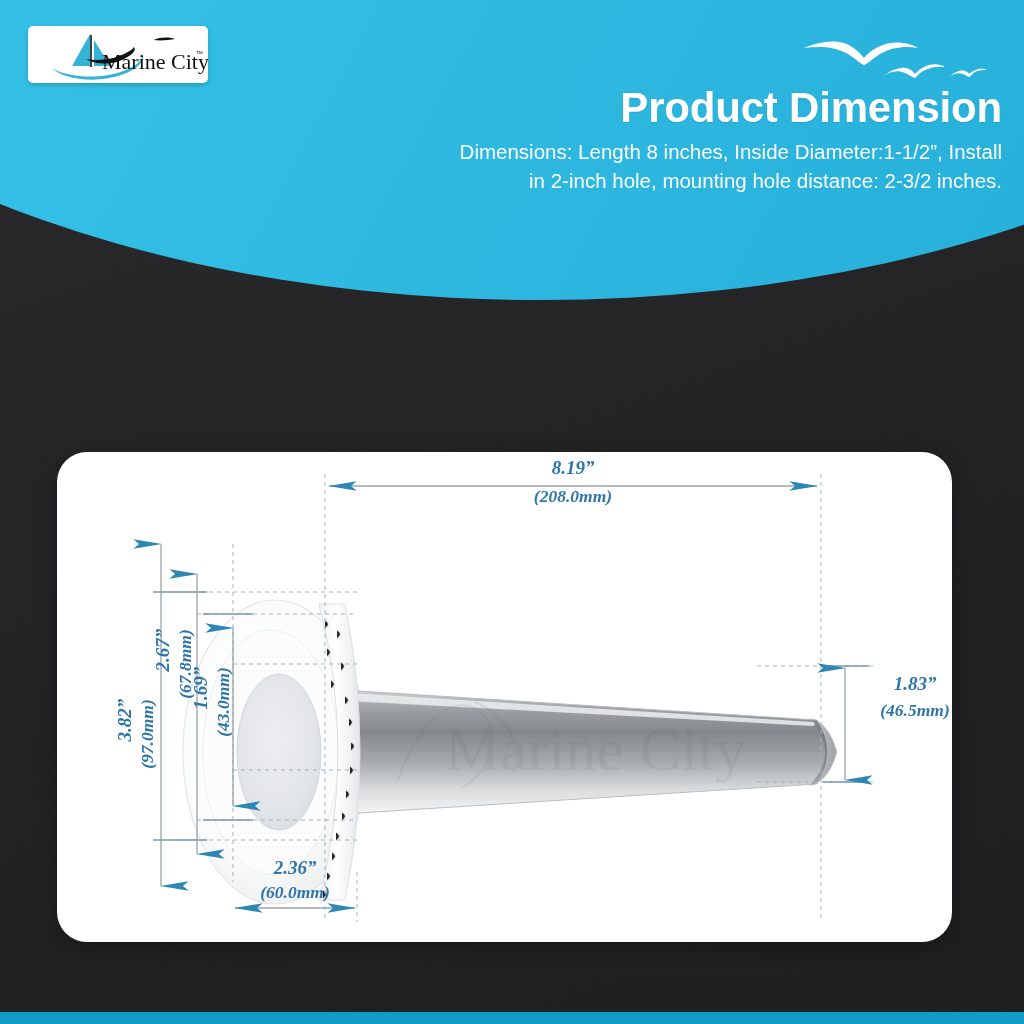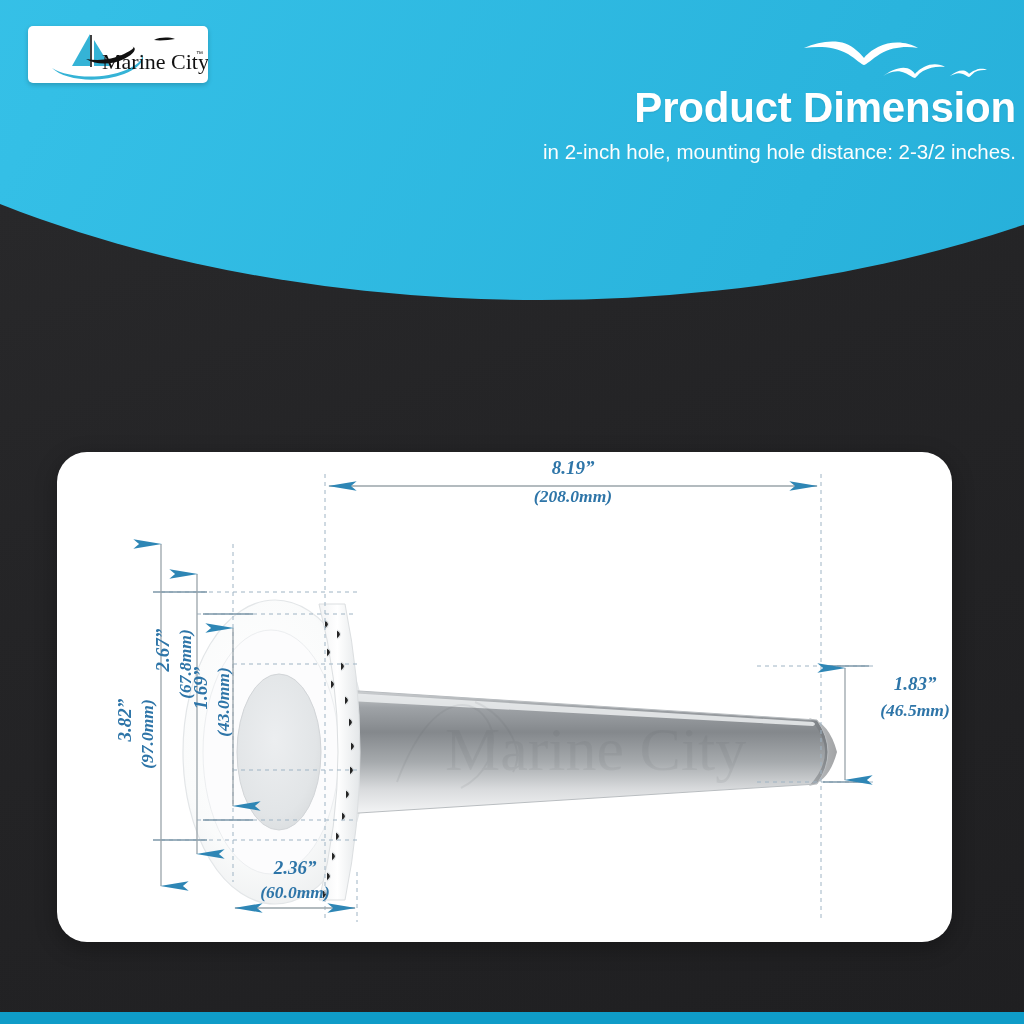--- a/index.html
+++ b/index.html
@@ -45,21 +45,21 @@
     overflow:hidden;
   }
   .logo-badge svg{display:block;width:100%;height:100%;}
 
   
   .gulls{position:absolute;left:800px;top:32px;width:190px;height:52px;}
   .gulls svg{display:block;width:100%;height:100%;}
 
   
   .header-text{
-    position:absolute;left:226px;top:86px;width:790px;
+    position:absolute;left:212px;top:86px;width:790px;
     text-align:right;color:#ffffff;
   }
   .title{
     font-size:42px;font-weight:700;letter-spacing:-.2px;line-height:1.06;
     margin:0 0 6px 0;
     text-shadow:0 1px 2px rgba(0,0,0,.10);
   }
   .subtitle{
     font-size:20.5px;font-weight:400;line-height:1.42;margin:0;
     color:#fdfdfd;
@@ -125,20 +125,21 @@
                C113 46, 110 43, 105 41 C96 37, 88 41, 82 45 Z" fill="#ffffff"></path>
       <path d="M150 44 C156 39, 163 37, 167 40 C169 41, 169 42, 169 42
                C169 42, 172 39, 176 38 C180 36, 185 37, 187 38
                C183 38, 179 38, 175 40 C172 42, 170 45, 169 45
                C168 45, 166 43, 163 42 C158 40, 154 42, 150 44 Z" fill="#ffffff"></path>
     </svg>
   </div>
 
   <div class="header-text">
     <h1 class="title">Product Dimension</h1>
+    <p class="subtitle">Dimensions: Length 8 inches, Inside Diameter:1-1/2”, Install</p>
     <p class="subtitle">in 2-inch hole, mounting hole distance: 2-3/2 inches.</p>
   </div>
 
   <div class="card">
     <svg viewBox="0 0 895 490" xmlns="http://www.w3.org/2000/svg">
       <defs>
 
         <linearGradient id="tubeGrad" x1="0" y1="0" x2="0" y2="1">
           <stop offset="0%" stop-color="#cfd2d4"></stop>
           <stop offset="14%" stop-color="#9fa3a7"></stop>

